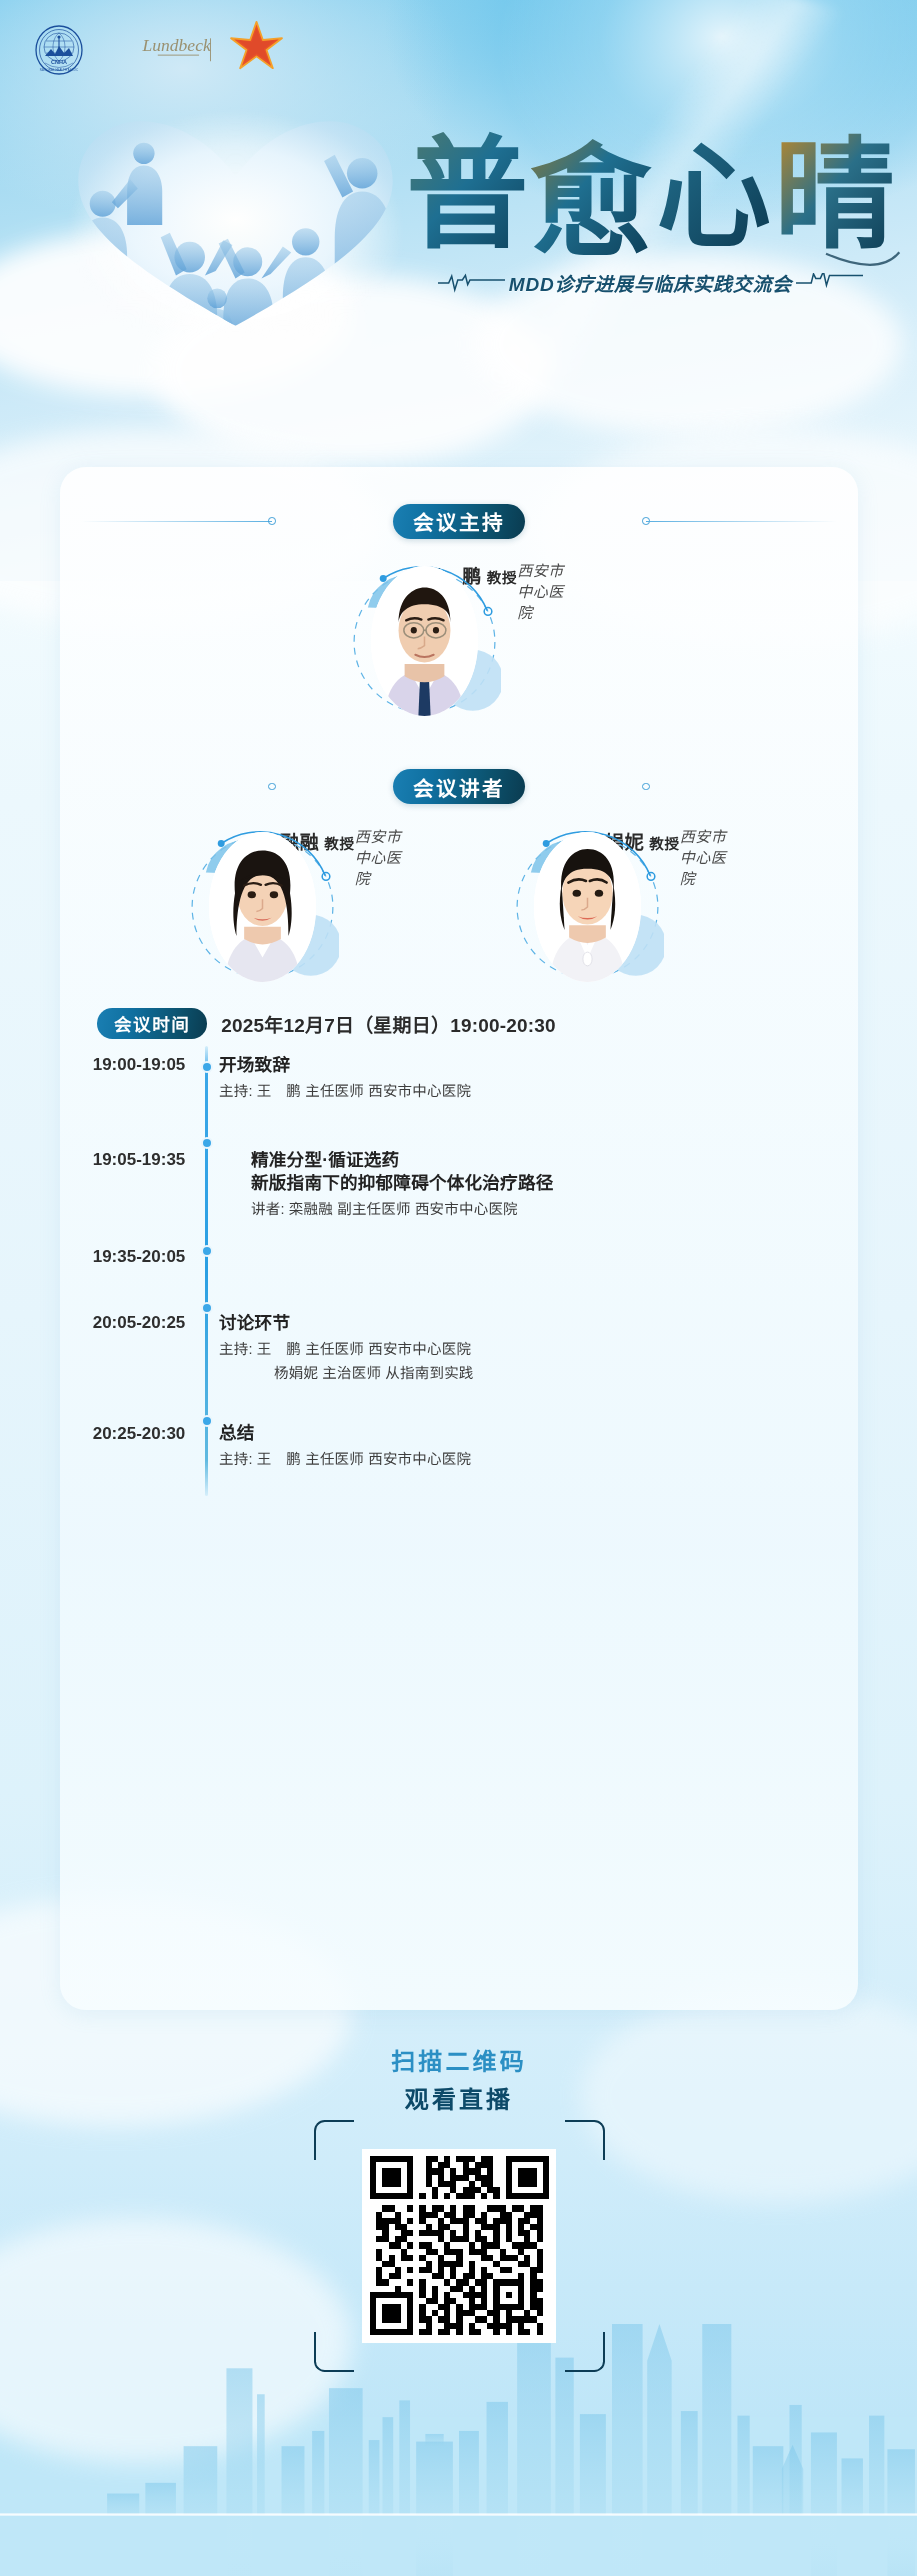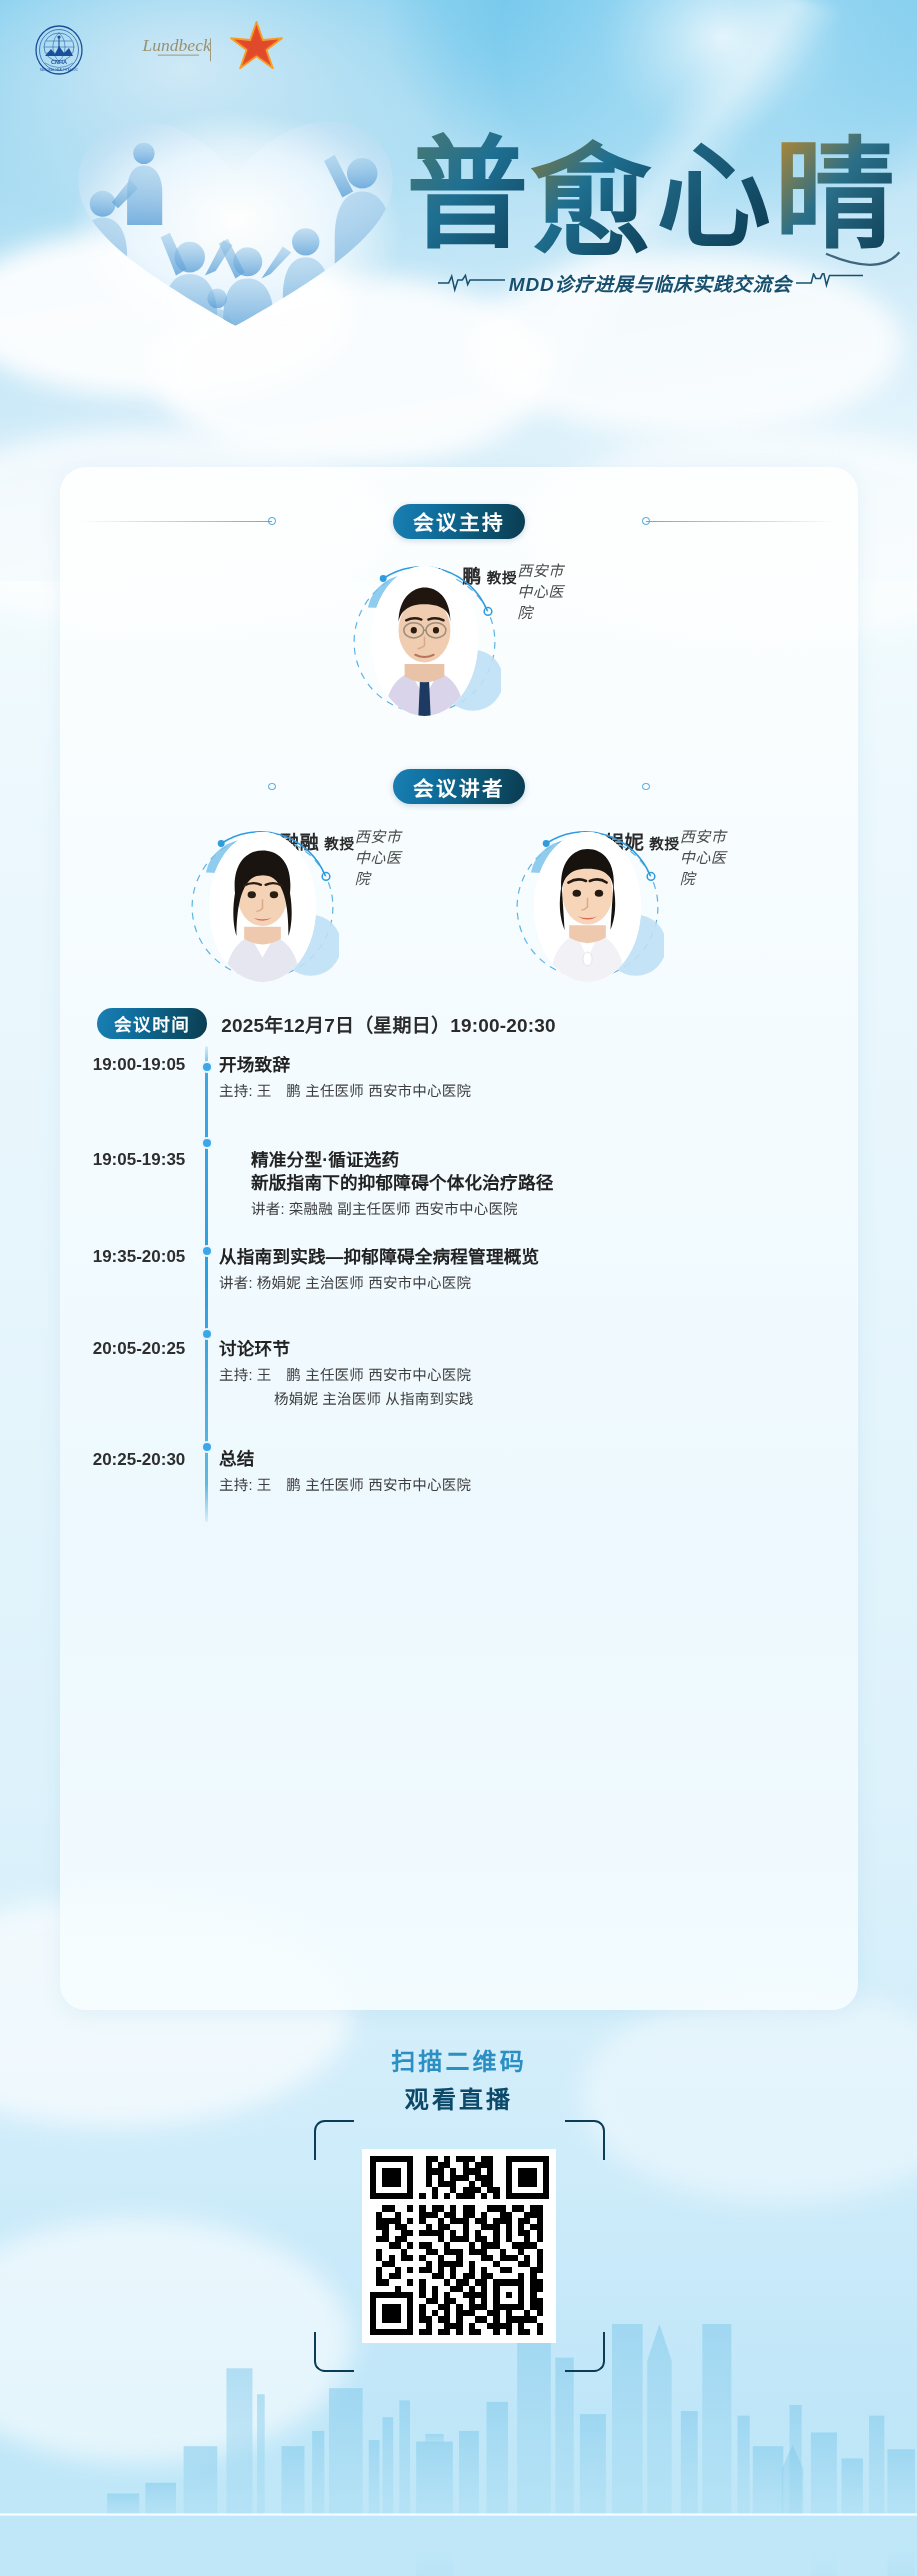--- a/index.html
+++ b/index.html
@@ -519,24 +519,20 @@
       <div class="abody" style="padding-top:18.4px;">
         <div class="atitle">精准分型·循证选药</div>
         <div class="atitle">新版指南下的抑郁障碍个体化治疗路径</div>
         <div class="asub">讲者: 栾融融 副主任医师 西安市中心医院</div>
       </div>
     </div>
 
     <div class="arow" style="padding-top:7.6px;">
       <div class="atime" style="padding-top:9.2px;">19:35-20:05</div>
       <div class="dot" style="top:14.5px;"></div>
-      <div class="abody" style="padding-top:7.6px;">
-        <div class="atitle">从指南到实践—抑郁障碍全病程管理概览</div>
-        <div class="asub">讲者: 杨娟妮 主治医师 西安市中心医院</div>
-      </div>
     </div>
 
     <div class="arow" style="padding-top:17px;">
       <div class="atime" style="padding-top:18.4px;">20:05-20:25</div>
       <div class="dot" style="top:24px;"></div>
       <div class="abody" style="padding-top:17px;">
         <div class="atitle">讨论环节</div>
         <div class="asub">主持: 王　鹏 主任医师 西安市中心医院</div>
         <div class="asub indent">杨娟妮 主治医师 从指南到实践</div>
       </div>

